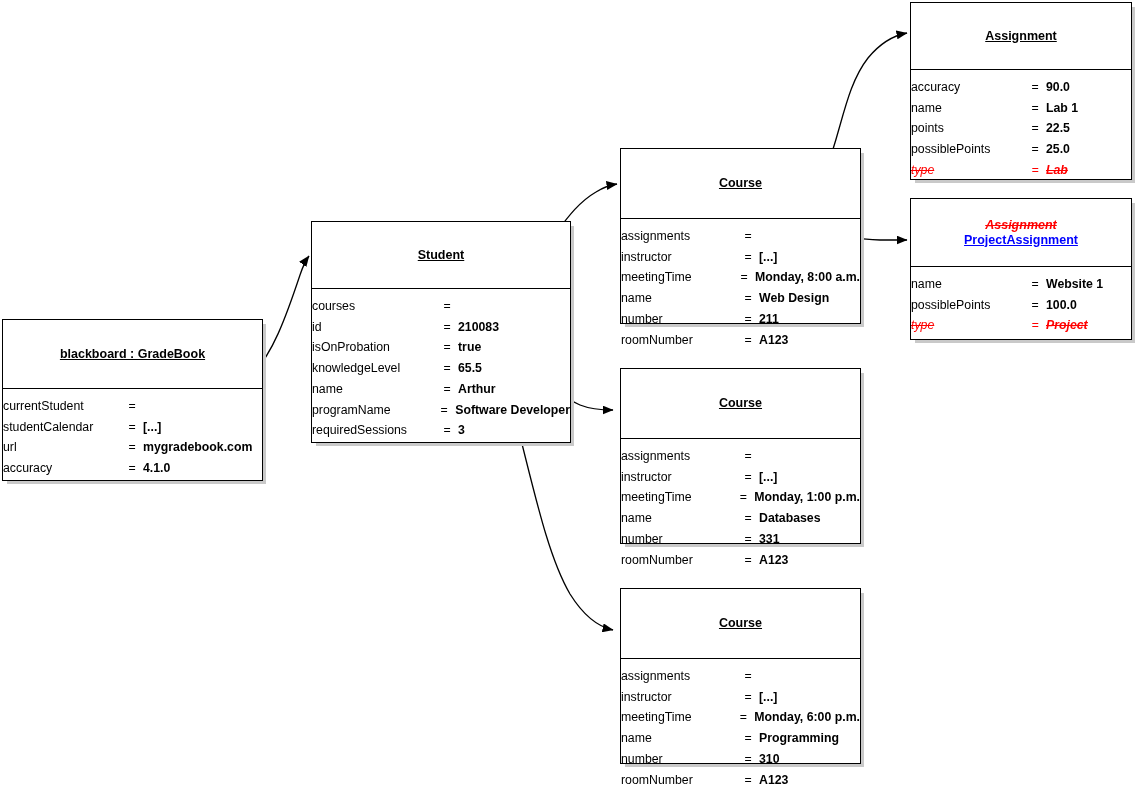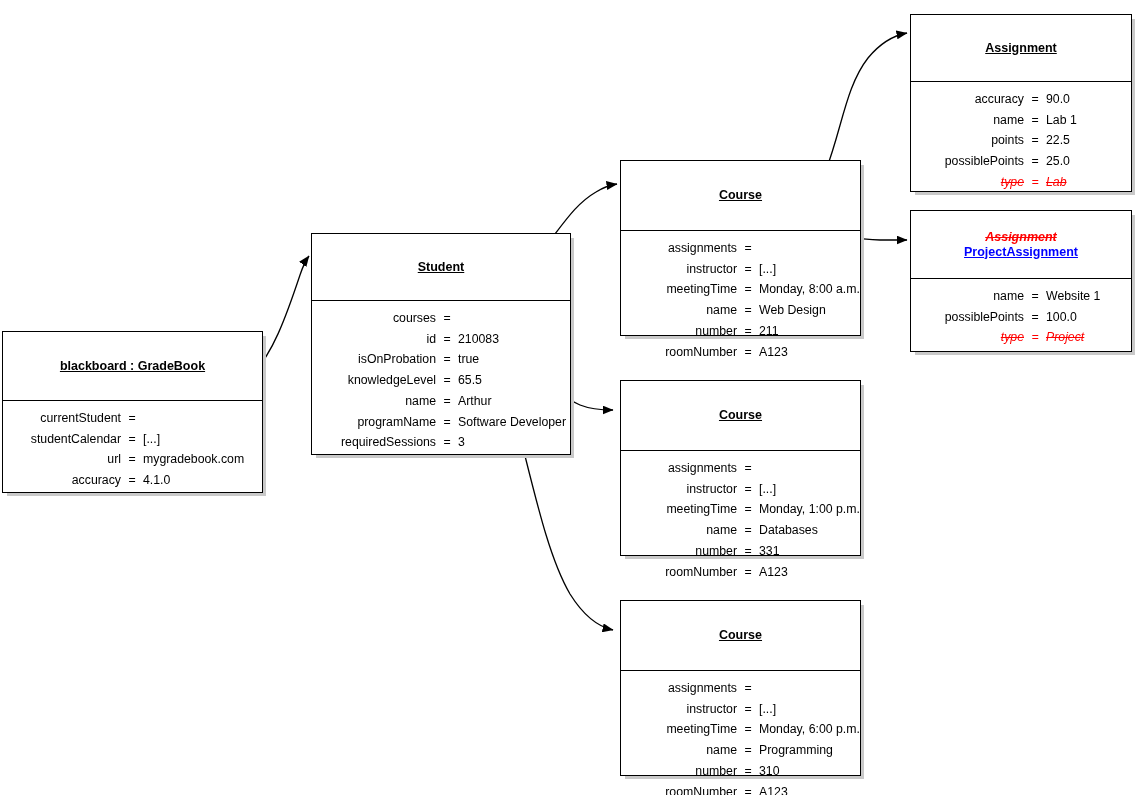--- a/index.html
+++ b/index.html
@@ -30,21 +30,20 @@
   }
 
   
   .obj-box {
     position: absolute;
     box-sizing: border-box;
     background: #ffffff;
     border: 1px solid #000000;
     box-shadow: 4px 4px 0 -1px #c9c9c9;
     z-index: 2;
-    margin-top: 12px;
   }
   .obj-header {
     box-sizing: border-box;
     border-bottom: 1px solid #000000;
     display: flex;
     flex-direction: column;
     align-items: center;
     justify-content: center;
     text-align: center;
   }
@@ -71,31 +70,31 @@
   }
   .attr-row {
     display: flex;
     align-items: baseline;
     line-height: 20.7px;
     font-size: 12.3px;
     color: #000000;
     white-space: nowrap;
   }
   .attr-name {
-    text-align: right;
     padding-right: 6px;
   }
   .attr-eq {
     width: 10px;
     text-align: center;
     flex: 0 0 10px;
   }
   .attr-val {
     padding-left: 6px;
     text-align: right;
+    font-weight: bold;
   }
   .attr-row.deleted .attr-name,
   .attr-row.deleted .attr-eq,
   .attr-row.deleted .attr-val {
     color: #ff0000;
     font-style: italic;
   }
   .attr-row.deleted .attr-name,
   .attr-row.deleted .attr-val {
     text-decoration: line-through;

